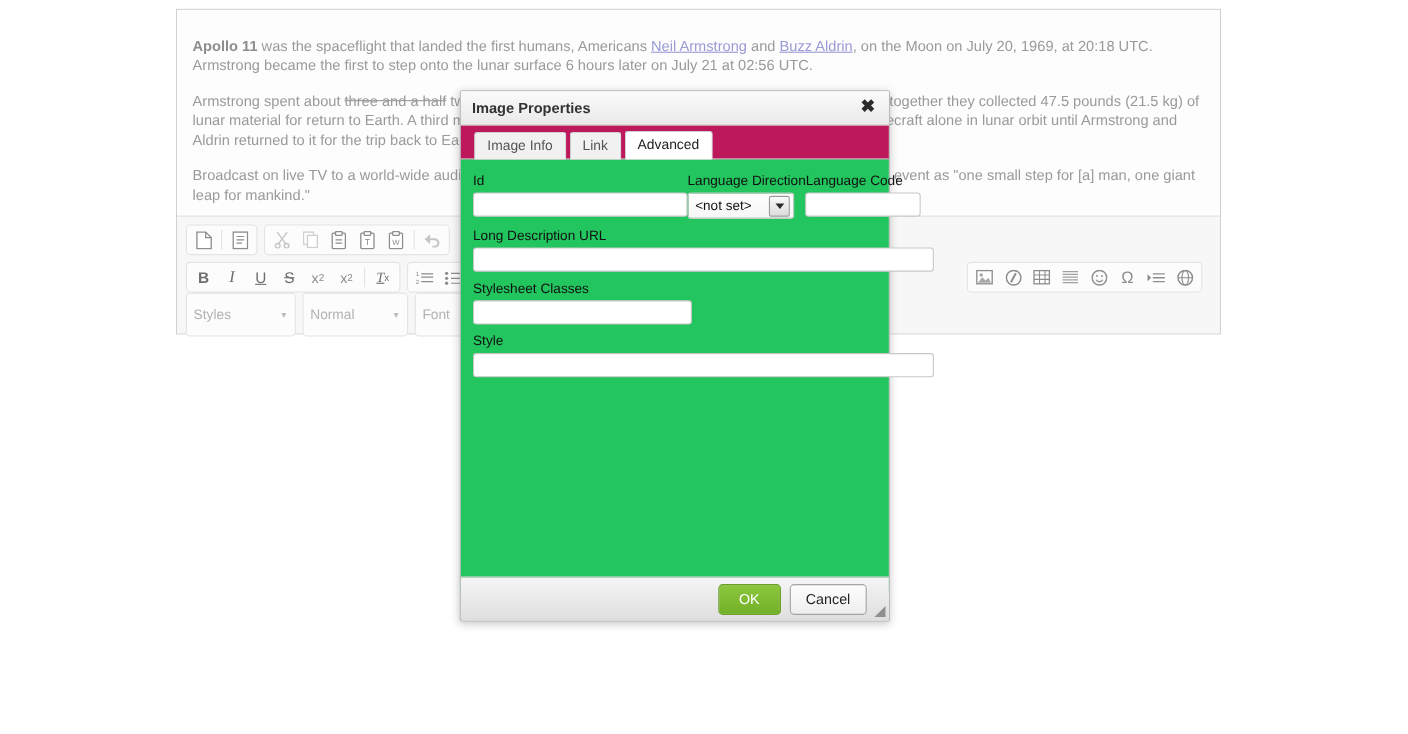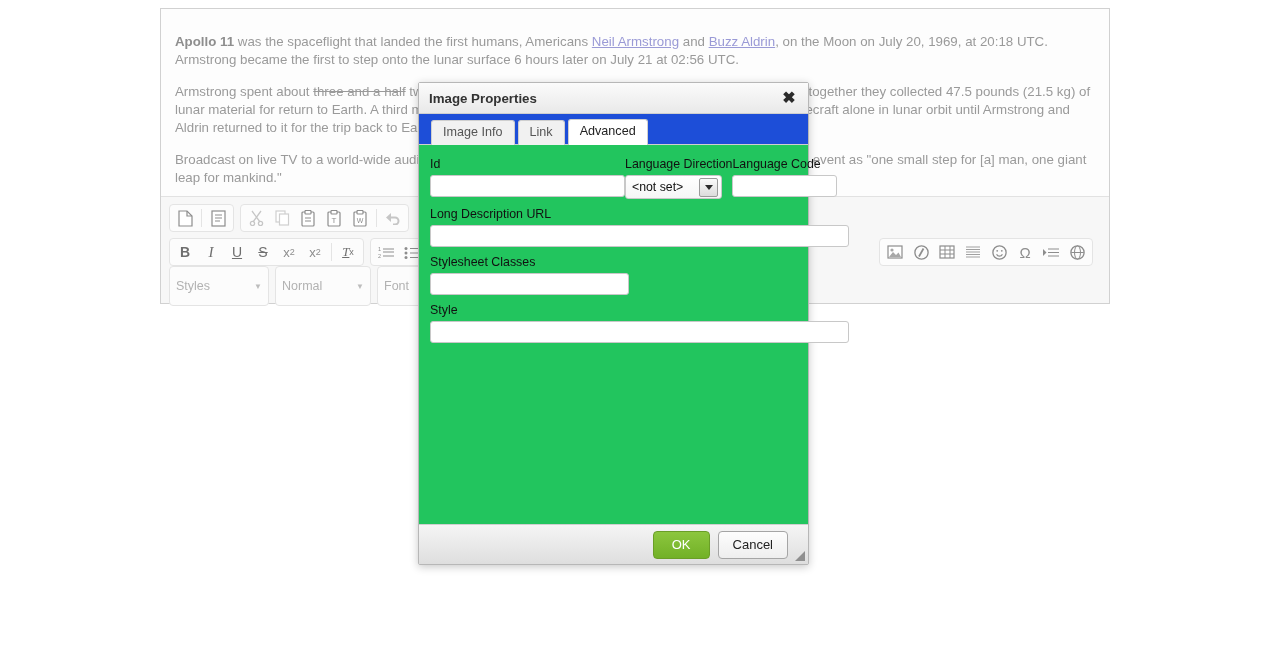--- a/index.html
+++ b/index.html
@@ -100,21 +100,21 @@
   }
   .dlg-close {
     position: absolute; right: 8px; top: 4px;
     width: 22px; height: 22px;
     display: flex; align-items: center; justify-content: center;
     font-size: 16px; color: #2b2b2b; font-weight: bold;
     line-height: 1;
   }
   .dlg-tabs {
     height: 26px;
-    background: #1d4ed8;
+    background: #be185d;
     padding: 4px 0 0 12px;
     display: flex; align-items: flex-end;
     border-bottom: 1px solid #cfcfcf;
     box-sizing: content-box;
   }
   .dlg-tab {
     font-size: 12.6px; color: #555;
     padding: 4px 11px 5px 11px;
     border: 1px solid #cfcfcf;
     border-bottom: none;

